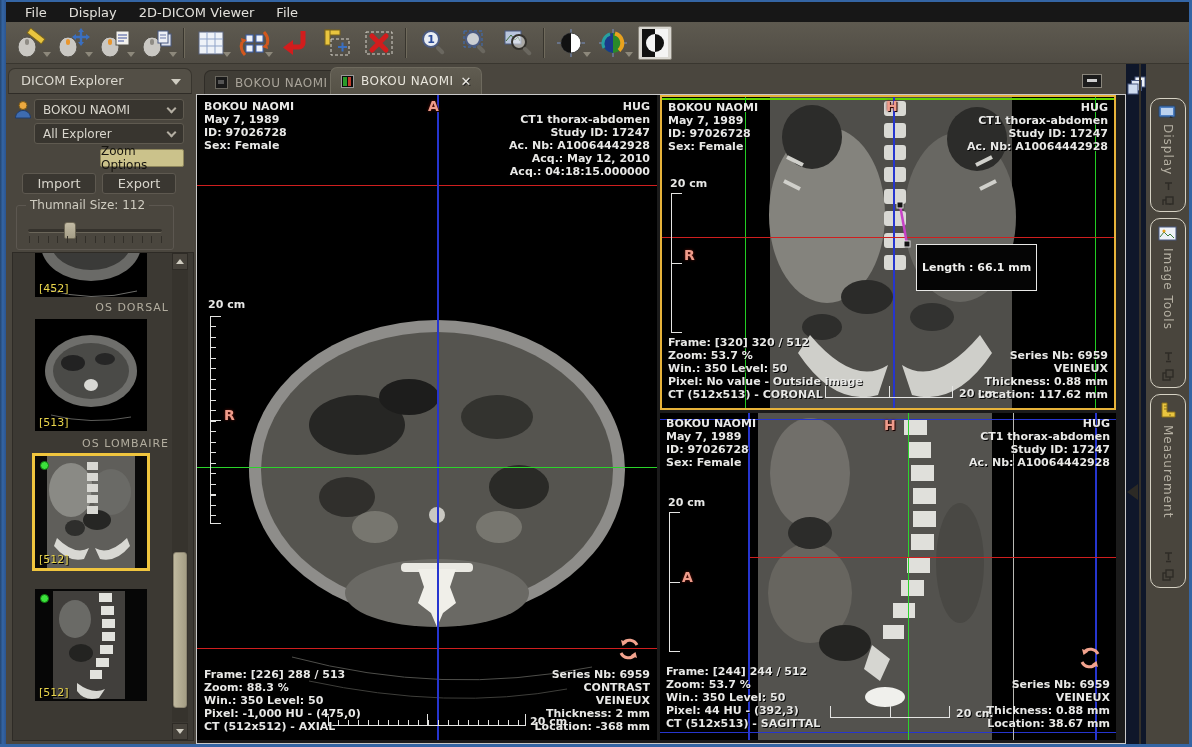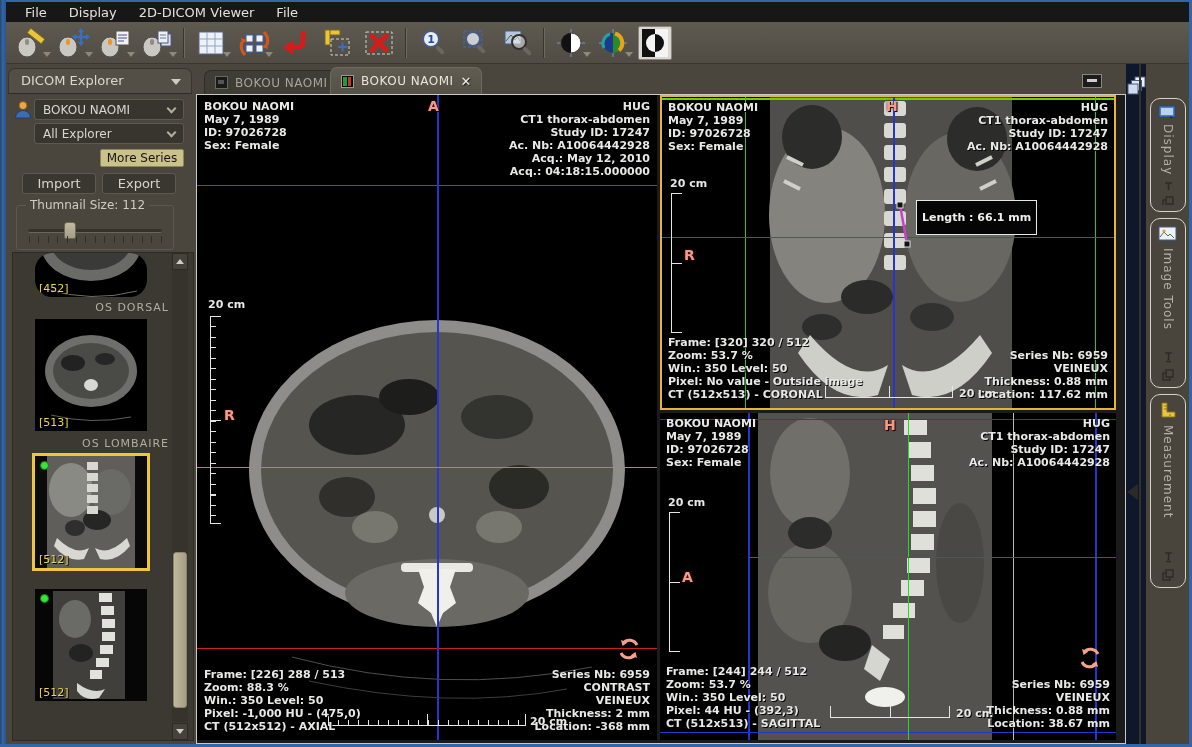--- a/index.html
+++ b/index.html
@@ -67,21 +67,21 @@
   .lv{position:absolute;top:0;bottom:0;}
   .slab{position:absolute;font-size:11px;font-weight:bold;color:#e8e8e6;text-shadow:1px 1px 0 #000;}
   .rv{position:absolute;width:12px;}
   .rv .rline{position:absolute;left:0;top:0;bottom:0;width:1px;background:#e4e4e2;}
   .rv .rticks{position:absolute;left:1px;top:0;bottom:0;width:5px;background:repeating-linear-gradient(to bottom,#e4e4e2 0 1px,transparent 1px 10.5px);}
   .rv .rcap{position:absolute;left:1px;height:1px;width:10px;background:#e4e4e2;}
   .rh{position:absolute;height:12px;}
   .rh .rline{position:absolute;left:0;right:0;bottom:0;height:1px;background:#e4e4e2;}
   .rh .rticks{position:absolute;left:0;right:0;bottom:1px;height:5px;background:repeating-linear-gradient(to right,#e4e4e2 0 1px,transparent 1px 10px);}
   .rh .rcap{position:absolute;bottom:1px;width:1px;height:11px;background:#e4e4e2;}
-  .meas-label{position:absolute;background:#050505;border:1px solid #e8e8e6;color:#efefed;font-size:11px;font-weight:bold;padding:10px 5px;white-space:nowrap;}
+  .meas-label{position:absolute;background:#050505;border:1px solid #e8e8e6;color:#efefed;font-size:11px;font-weight:bold;padding:16px 5px;white-space:nowrap;margin-top:44px;}
   
   #rightpanel{left:1146px;top:64px;width:43px;bottom:3px;background:#49453d;}
   .rtab{position:absolute;left:4px;width:36px;border:1px solid #d6d2c4;border-radius:10px;display:flex;flex-direction:column;align-items:center;padding-top:6px;gap:6px;background:#49453d;}
   .rtab-label{writing-mode:vertical-rl;color:#b5b0a3;font-size:12px;letter-spacing:1px;flex:1;}
   #splitter{left:1139px;top:64px;bottom:3px;width:2px;background:#34312b;}
   #split-handle{left:1127px;top:484px;width:0;height:0;border-top:8px solid transparent;border-bottom:8px solid transparent;border-right:11px solid #2c2a25;}
 </style>
 </head>
 <body>
 
@@ -250,37 +250,37 @@
     </div>
     <div class="abs select" style="left:28px;top:35px;width:150px;height:21px;">
       <span class="lbl">BOKOU NAOMI</span>
       <span class="chev"></span>
     </div>
     <div class="abs select" style="left:28px;top:59px;width:150px;height:21px;">
       <span class="lbl">All Explorer</span>
       <span class="chev"></span>
     </div>
     <div class="abs btn-tan" style="left:94px;top:85px;width:84px;height:18px;">
-      <span>More Series</span>
+      <span>Zoom Options</span>
     </div>
     <div class="abs btn" style="left:16px;top:109px;width:74px;height:21px;">
       <span>Import</span>
     </div>
     <div class="abs btn" style="left:96px;top:109px;width:74px;height:21px;">
       <span>Export</span>
     </div>
     <div class="abs groupbox" style="left:10px;top:141px;width:158px;height:45px;"></div>
     <div class="abs gb-label" style="left:20px;top:134px;">Thumnail Size: 112</div>
     <div class="abs slider-track" style="left:22px;top:165px;width:134px;"></div>
     <div class="abs slider-thumb" style="left:58px;top:158px;"></div>
     <div class="abs slider-ticks" style="left:23px;top:172px;width:133px;"></div>
 
     <div class="abs" id="thumb-list">
 
-      <div class="abs thumb-img" style="left:22px;top:0;width:112px;height:44px;border-radius:17px;">
+      <div class="abs thumb-img" style="left:22px;top:0;width:112px;height:44px;">
         <svg width="112" height="44">
             <ellipse cx="56" cy="-8" rx="50" ry="36" fill="#6a6a67"></ellipse>
             <ellipse cx="56" cy="-10" rx="40" ry="27" fill="#3a3a38"></ellipse>
             <path d="M10 36q46 14 92 2" stroke="#6d6d6a" fill="none"></path>
           </svg>
         <span class="frames-label">[452]</span>
       </div>
       <div class="abs caption" style="left:0;top:48px;width:156px;">OS DORSAL</div>
 
       <div class="abs thumb-img" style="left:22px;top:66px;width:112px;height:112px;">

